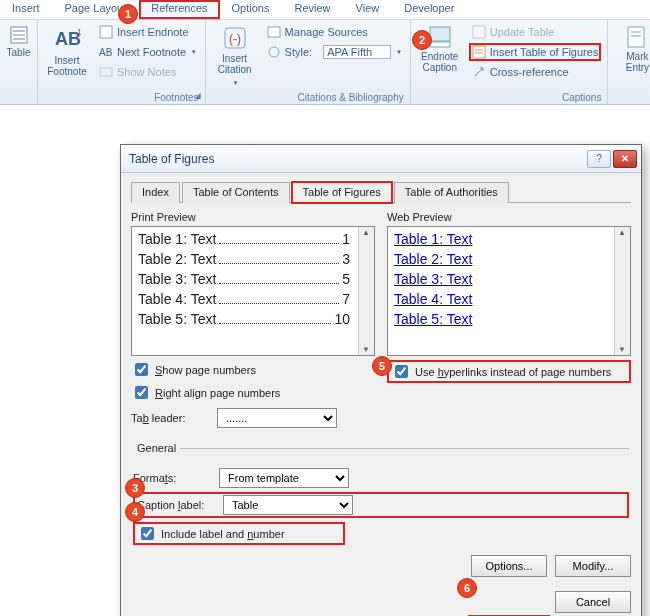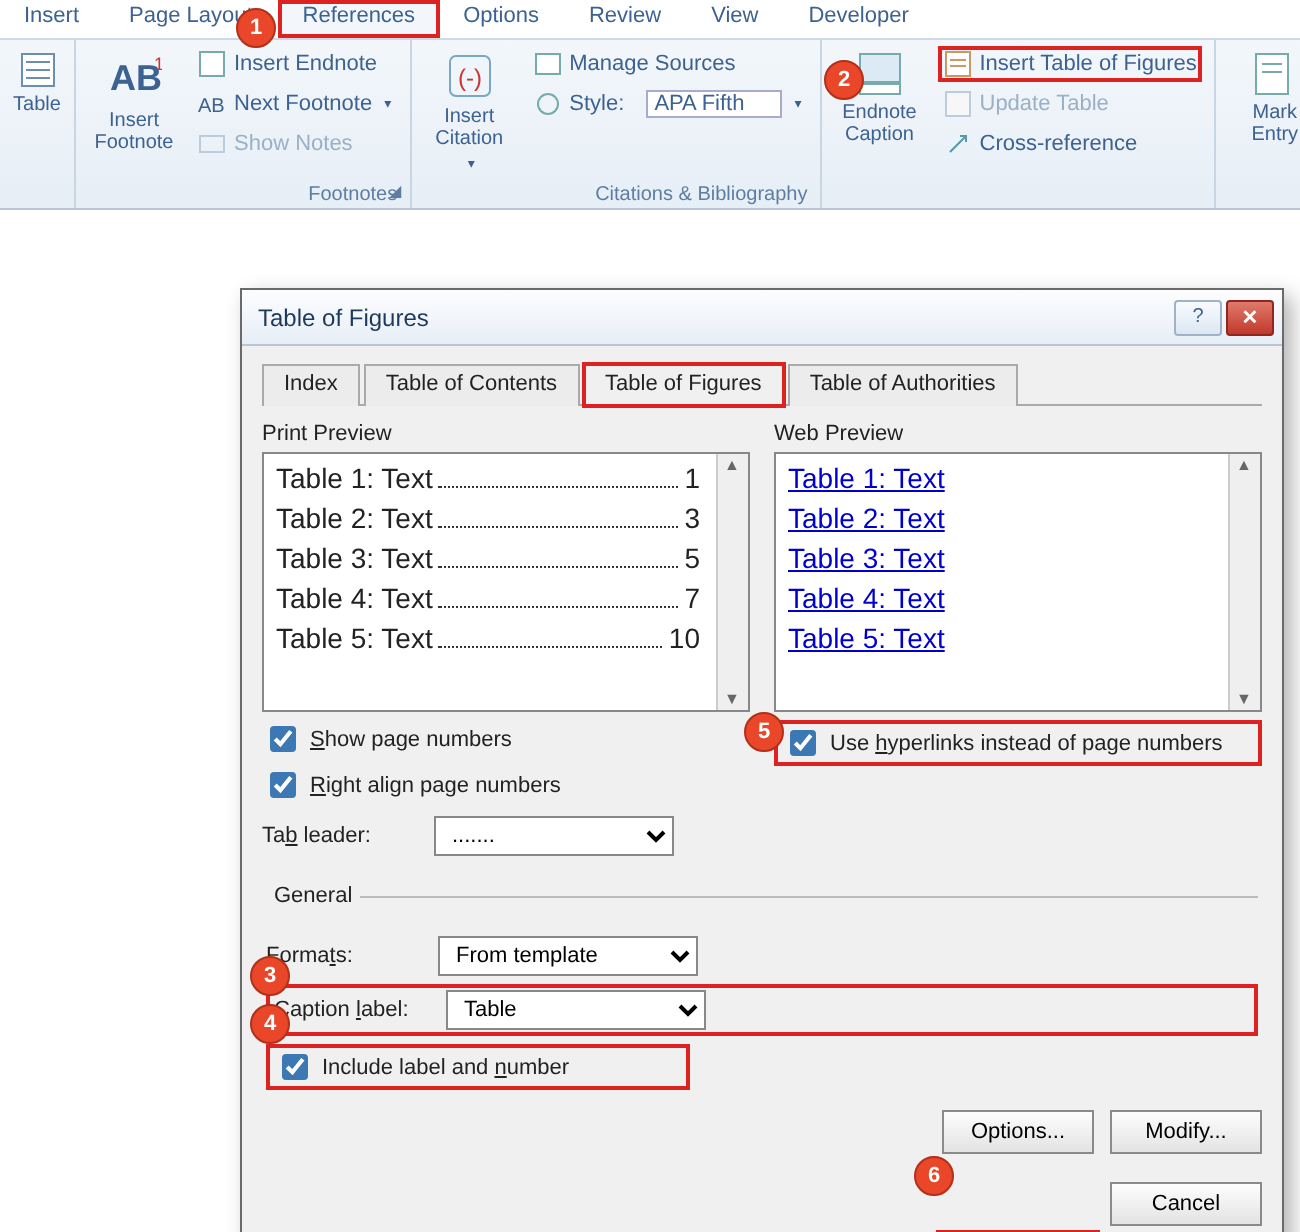--- a/index.html
+++ b/index.html
@@ -154,42 +154,43 @@
     <div class="group">
       <div class="group-inner">
         <div class="bigbtn">
           <svg width="24" height="24">
               <rect x="2" y="2" width="20" height="14" fill="#dceaf5" stroke="#7aa"></rect>
               <rect x="2" y="17" width="20" height="5" fill="#fff" stroke="#7aa"></rect>
             </svg>
           <span>Endnote Caption</span>
         </div>
         <div class="smallcol">
+          <div class="smallbtn dim">
+              <svg width="14" height="14">
+                <rect x="1" y="1" width="12" height="12" fill="#f7f7f7" stroke="#bcd"></rect>
+              </svg>
+              <span>Update Table</span>
+            </div>
           <div class="smallbtn hl">
               <svg width="14" height="14">
                 <rect x="1" y="1" width="12" height="12" fill="#fff" stroke="#c96"></rect>
                 <line x1="3" y1="5" x2="11" y2="5" stroke="#c96"></line>
                 <line x1="3" y1="8" x2="11" y2="8" stroke="#c96"></line>
               </svg>
               <span>Insert Table of Figures</span>
             </div>
-          <div class="smallbtn dim">
-              <svg width="14" height="14">
-                <rect x="1" y="1" width="12" height="12" fill="#f7f7f7" stroke="#bcd"></rect>
-              </svg>
-              <span>Update Table</span>
-            </div>
           <div class="smallbtn">
               <svg width="14" height="14">
                 <path d="M3 11 L11 3 M8 3 h3 v3" fill="none" stroke="#59a"></path>
               </svg>
               <span>Cross-reference</span>
             </div>
         </div>
       </div>
+      <div class="group-label">Captions</div>
     </div>
 
     <div class="group" style="border-right:none">
       <div class="group-inner">
         <div class="bigbtn">
           <svg width="24" height="24">
               <rect x="3" y="2" width="16" height="20" fill="#fff" stroke="#7aa"></rect>
               <line x1="6" y1="7" x2="16" y2="7" stroke="#7aa"></line>
               <line x1="6" y1="11" x2="16" y2="11" stroke="#7aa"></line>
             </svg>

